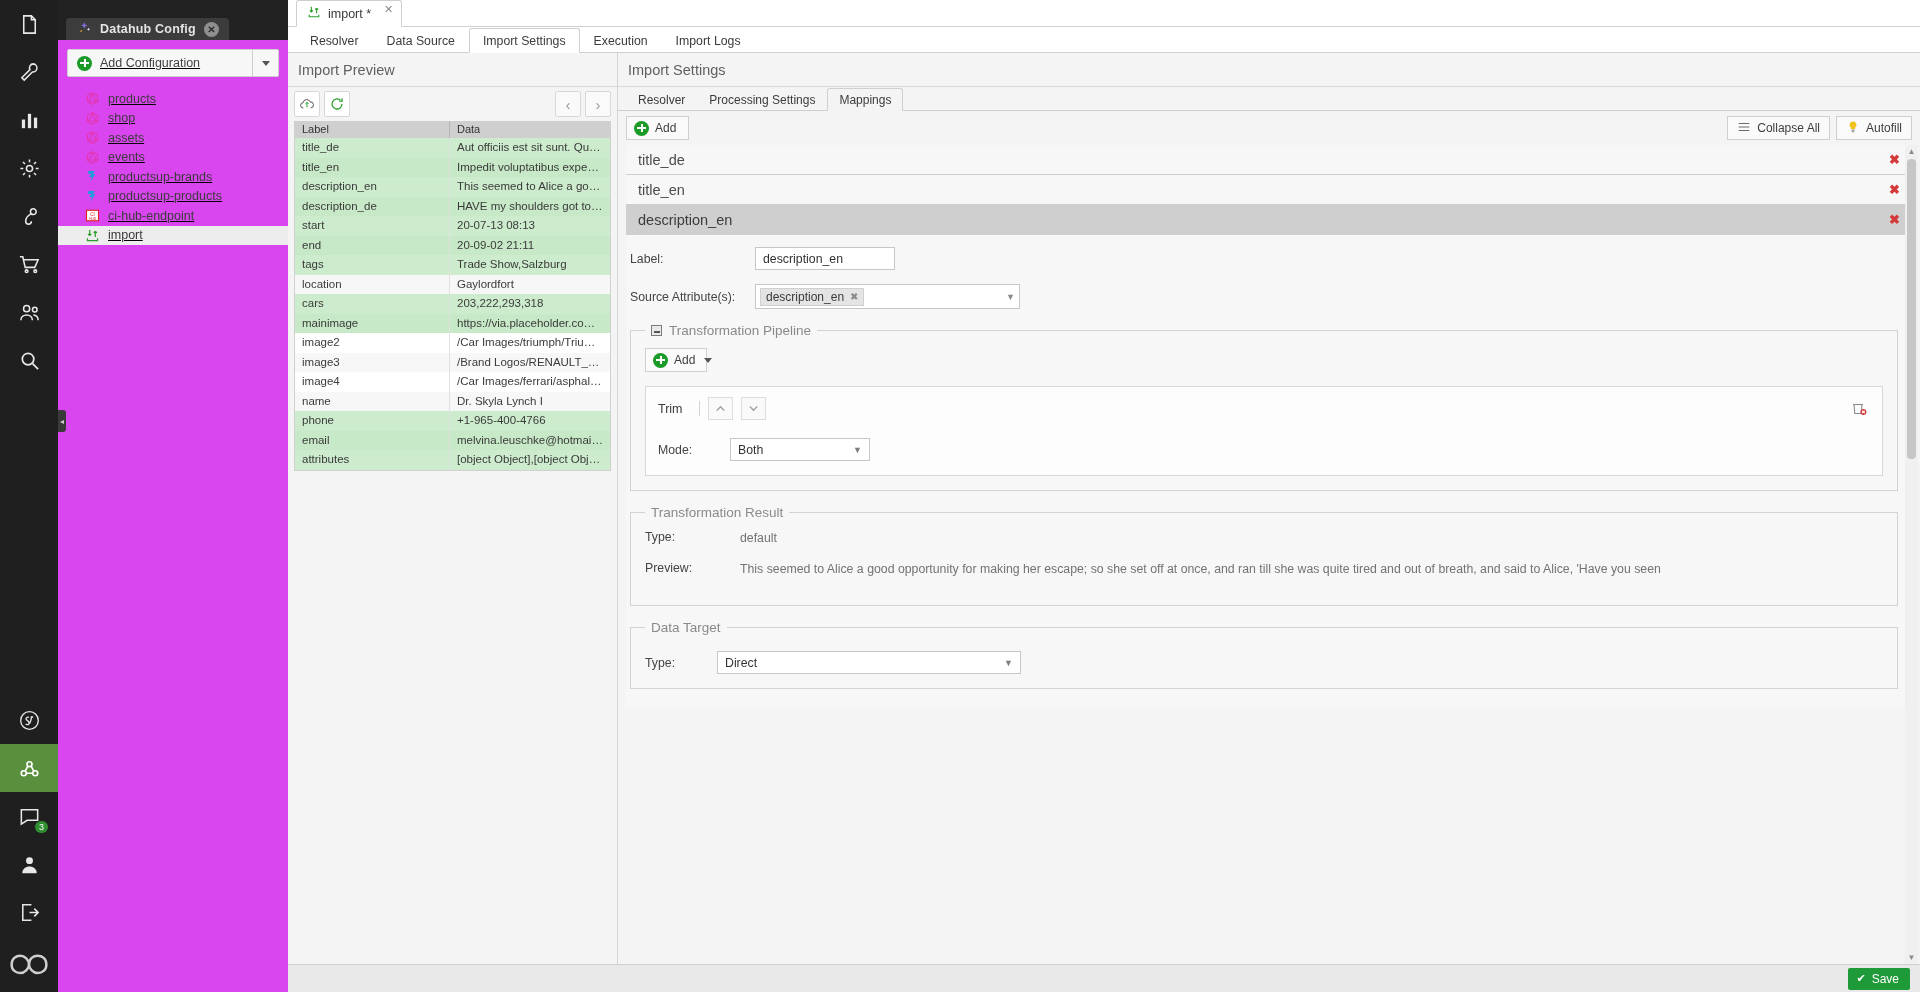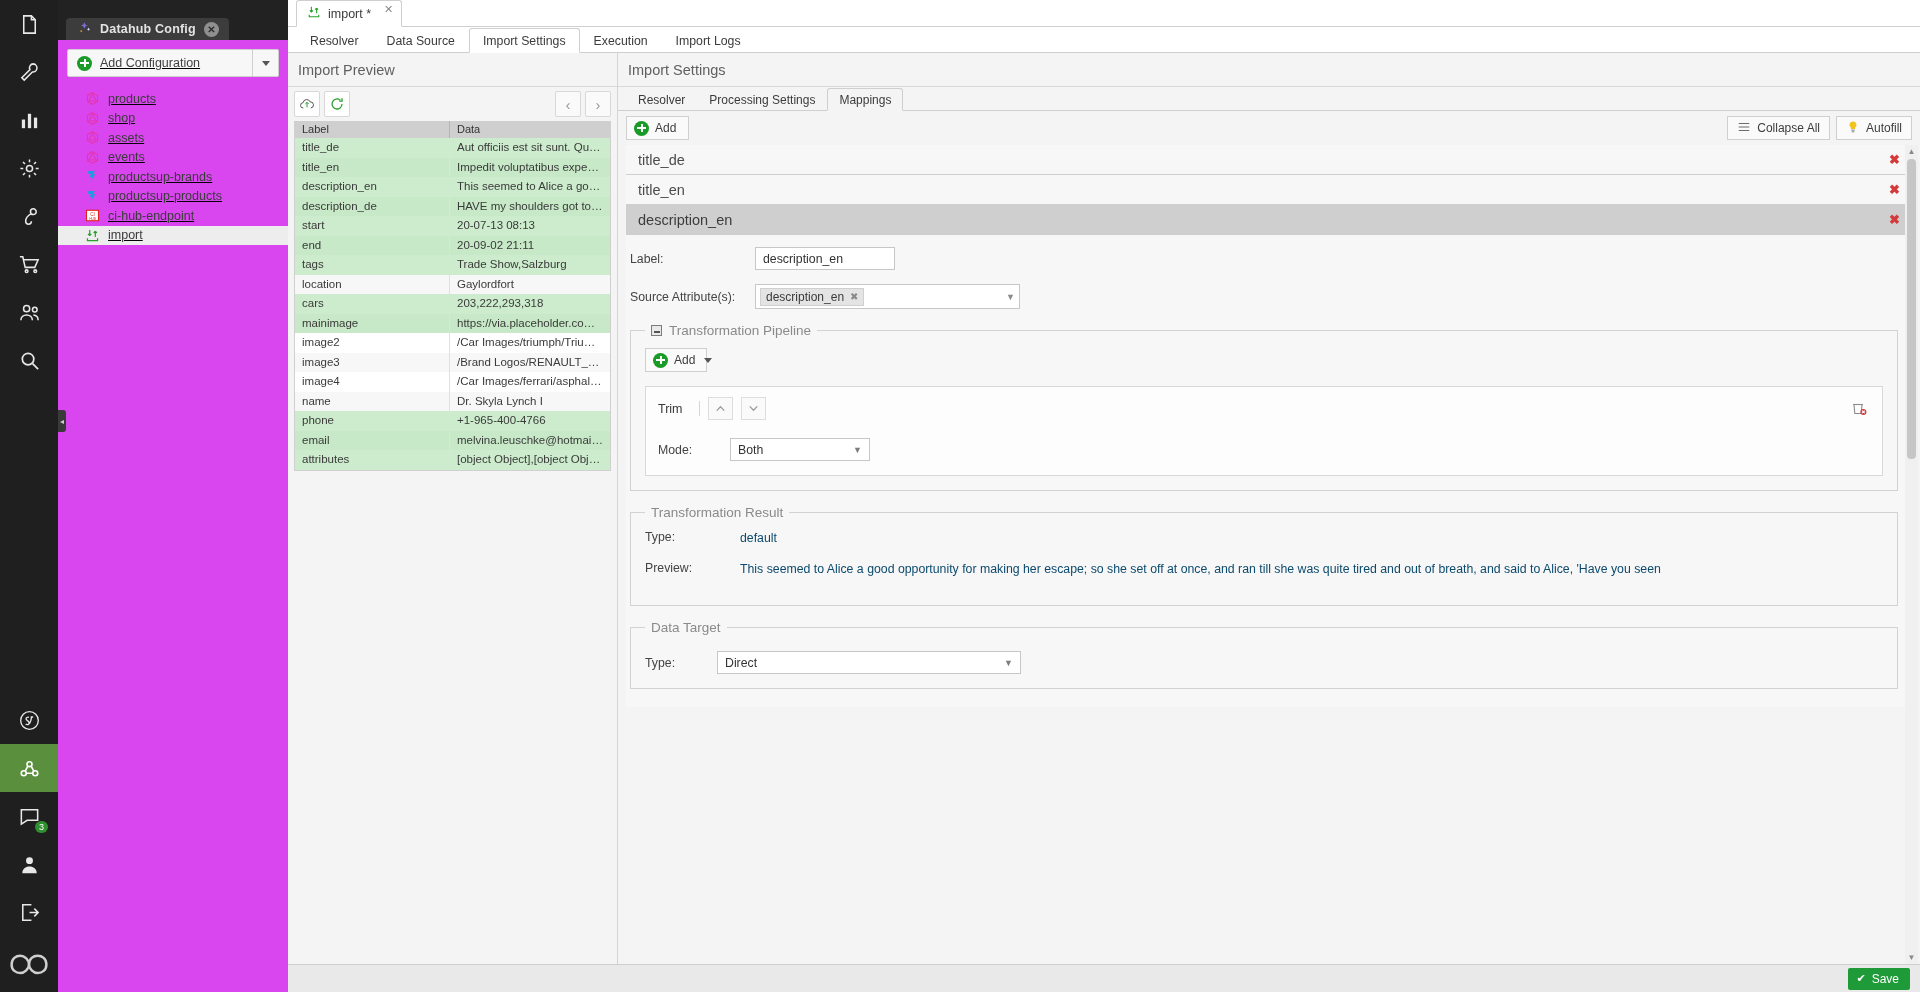--- a/index.html
+++ b/index.html
@@ -180,21 +180,21 @@
   .mode-label { width:72px; font-size:12.3px; color:#444; }
   .select-box {
     width:140px;height:23px;border:1px solid #c7c7c7;background:#fff;display:flex;align-items:center;
     padding:0 7px;font-size:12.3px;color:#333;
   }
   .select-box .sc { margin-left:auto;color:#7d7d7d;font-size:9px; }
   .select-wide { width:304px; }
 
   .res-row { display:flex; margin-bottom:14px; }
   .res-label { width:95px; flex:0 0 95px; font-size:12.3px; color:#444; }
-  .res-val { font-size:12.3px; color:#0c4a6e; flex:1 1 auto; line-height:1.35; }
+  .res-val { font-size:12.3px; color:#737373; flex:1 1 auto; line-height:1.35; }
 
   
   .vscroll { position:absolute; right:2px; top:0; width:13px; height:100%; background:#f0f0f0; }
   .vscroll .up, .vscroll .dn { height:13px; display:flex;align-items:center;justify-content:center;color:#8a8a8a;font-size:8px;}
   .vscroll .thumb { position:absolute; left:2px; top:14px; width:9px; height:300px; background:#c6c6c6; border-radius:4px;}
 
   
   .savebar { height:28px; background:#e9e9e9; border-top:1px solid #cfcfcf; display:flex;
              align-items:center; justify-content:flex-end; padding-right:10px; flex:0 0 28px;}
   .save-btn { background:#1f9a38; color:#fff; font-size:12px; height:22px; display:flex;

